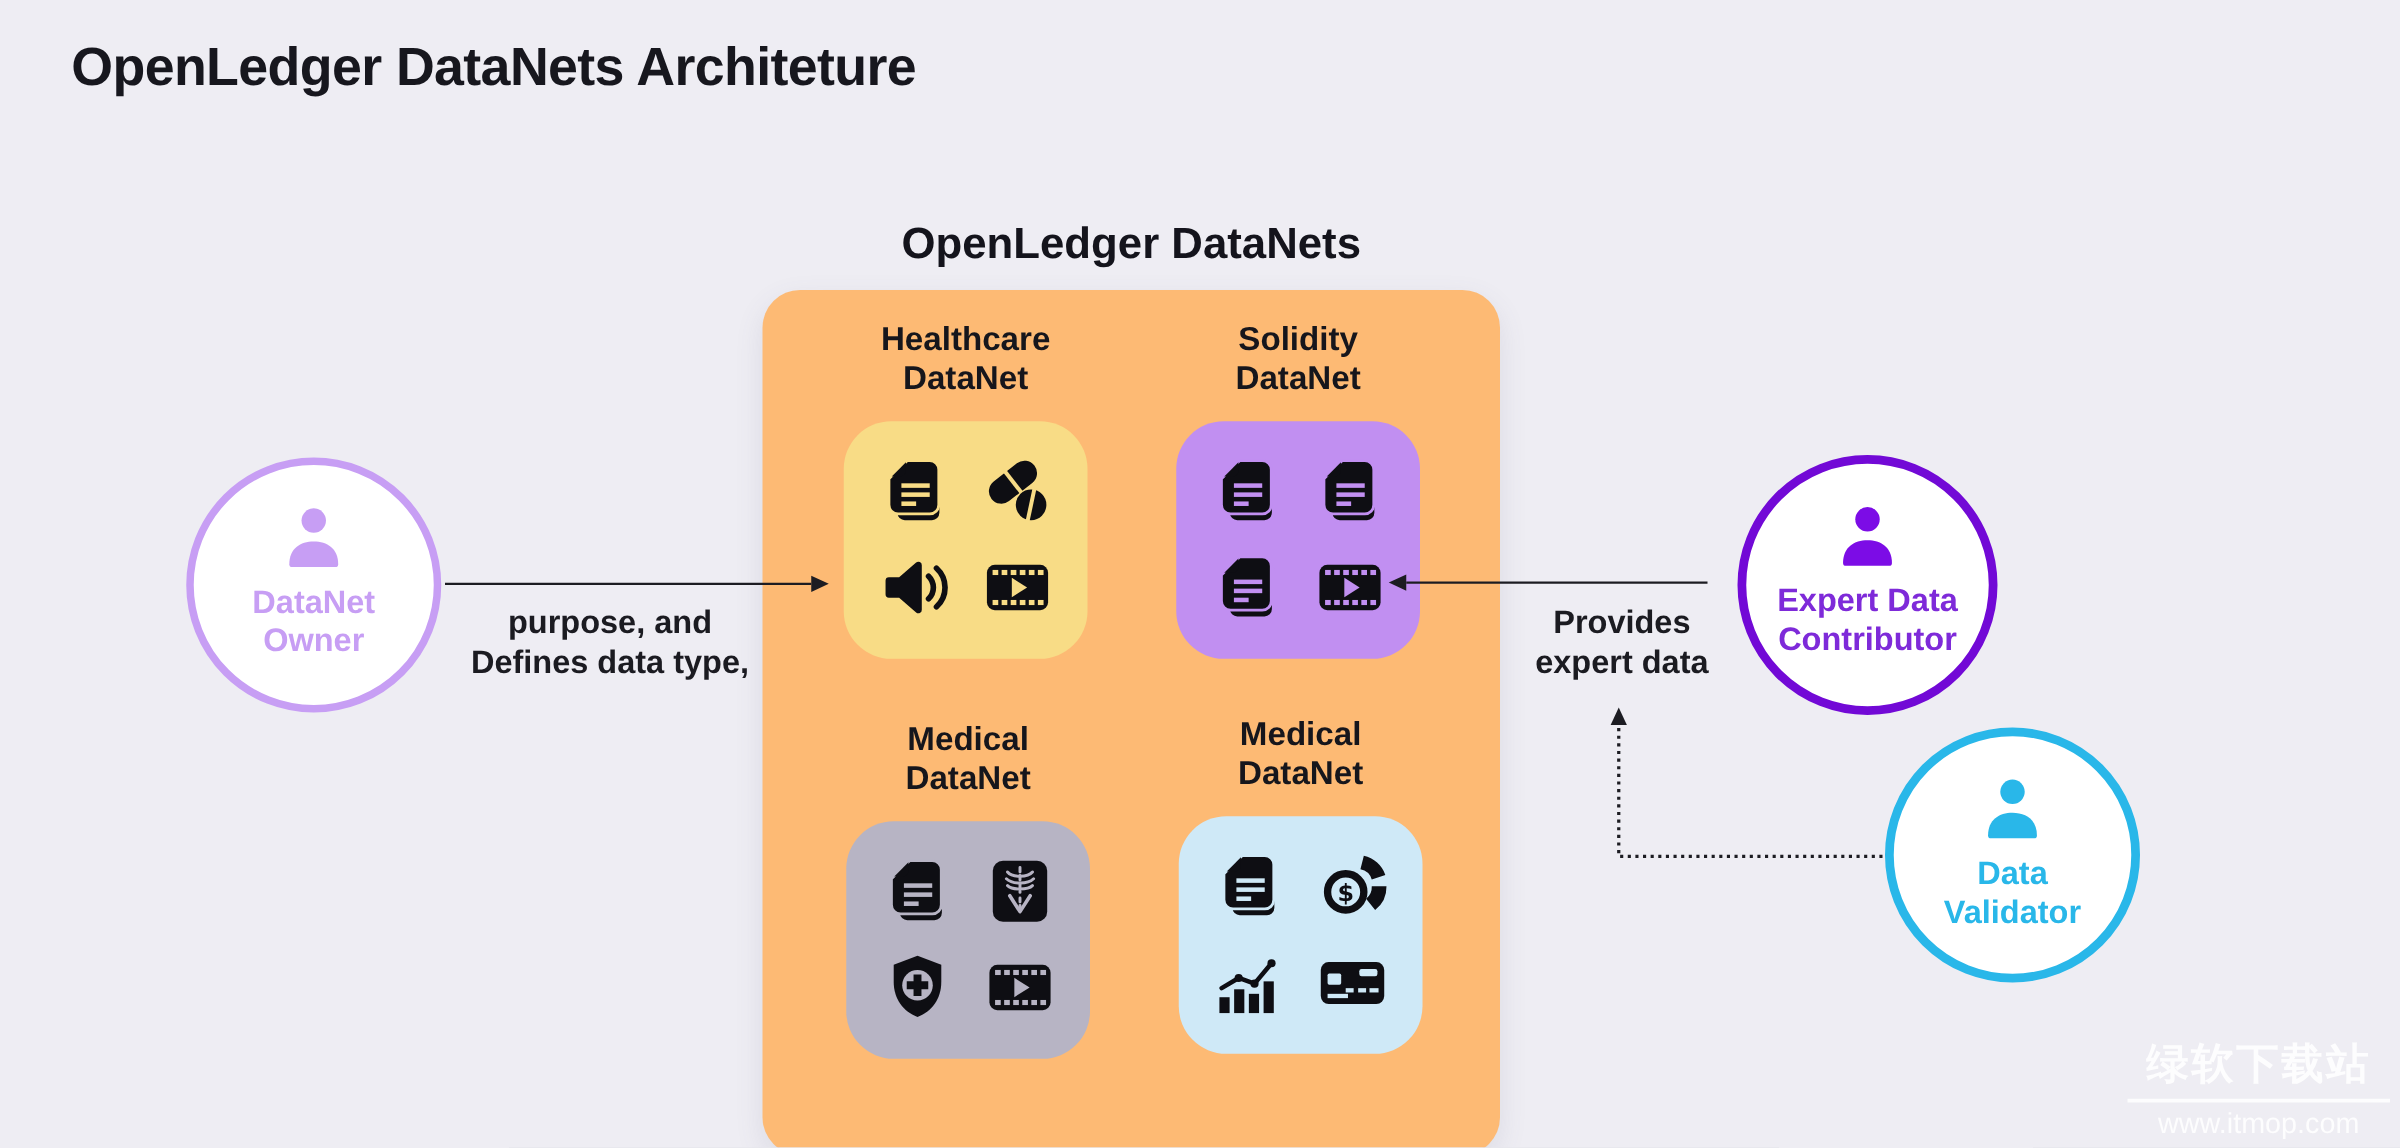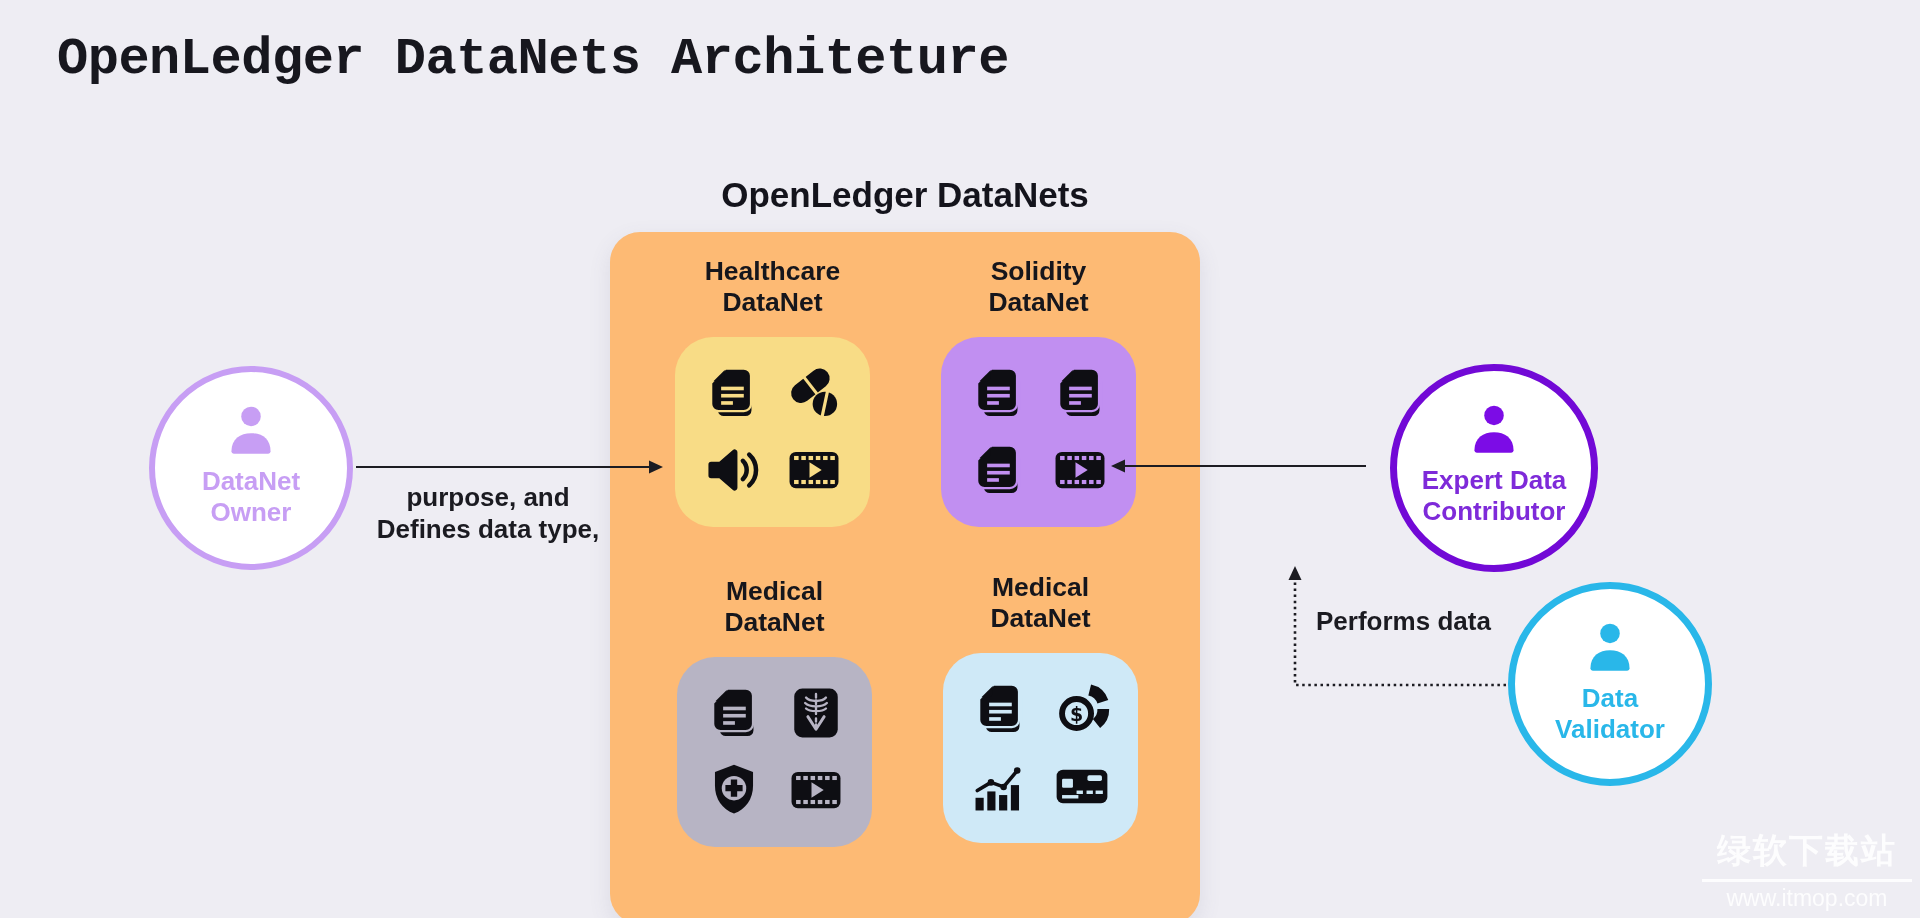--- a/index.html
+++ b/index.html
@@ -4,21 +4,21 @@
 <style>
   html,body{margin:0;padding:0;background:#e4e3ea;}
   .stage{
     position:relative;width:1920px;height:918px;overflow:hidden;
     background:#eeedf3;
     font-family:"Liberation Sans","DejaVu Sans",sans-serif;
     -webkit-font-smoothing:antialiased;
   }
   .page-title{
     position:absolute;left:57px;top:30px;
-    font-size:52px;font-weight:800;letter-spacing:-0.5px;color:#17171e;font-family:Liberation Mono, monospace;
+    font-size:43px;font-weight:800;letter-spacing:-0.5px;color:#17171e;
   }
   .card-heading{
     position:absolute;left:610px;top:156px;width:590px;
     text-align:center;font-size:35px;font-weight:700;color:#14141c;margin-top:19px;
   }
   .card{
     position:absolute;left:610px;top:232px;width:590px;height:692px;
     background:#fdba74;border-radius:30px;
     box-shadow:0 8px 22px rgba(90,90,120,0.12);
   }
@@ -280,23 +280,26 @@
       <div>Data</div>
       <div>Validator</div>
     </div>
   </div>
 
   <div class="annotation ann-defines">
     <div>purpose, and</div>
     <div>Defines data type,</div>
   </div>
 
+  <div class="annotation ann-provides">
+    <div>Provides</div>
+    <div>expert data</div>
+  </div>
 
   <div class="annotation ann-performs">
-    <div>Performs data</div>
   </div>
 
   <div class="watermark">
     <div class="wm-name">绿软下载站</div>
     <div class="wm-line"></div>
     <div class="wm-url">www.itmop.com</div>
   </div>
 
 </div>
 

